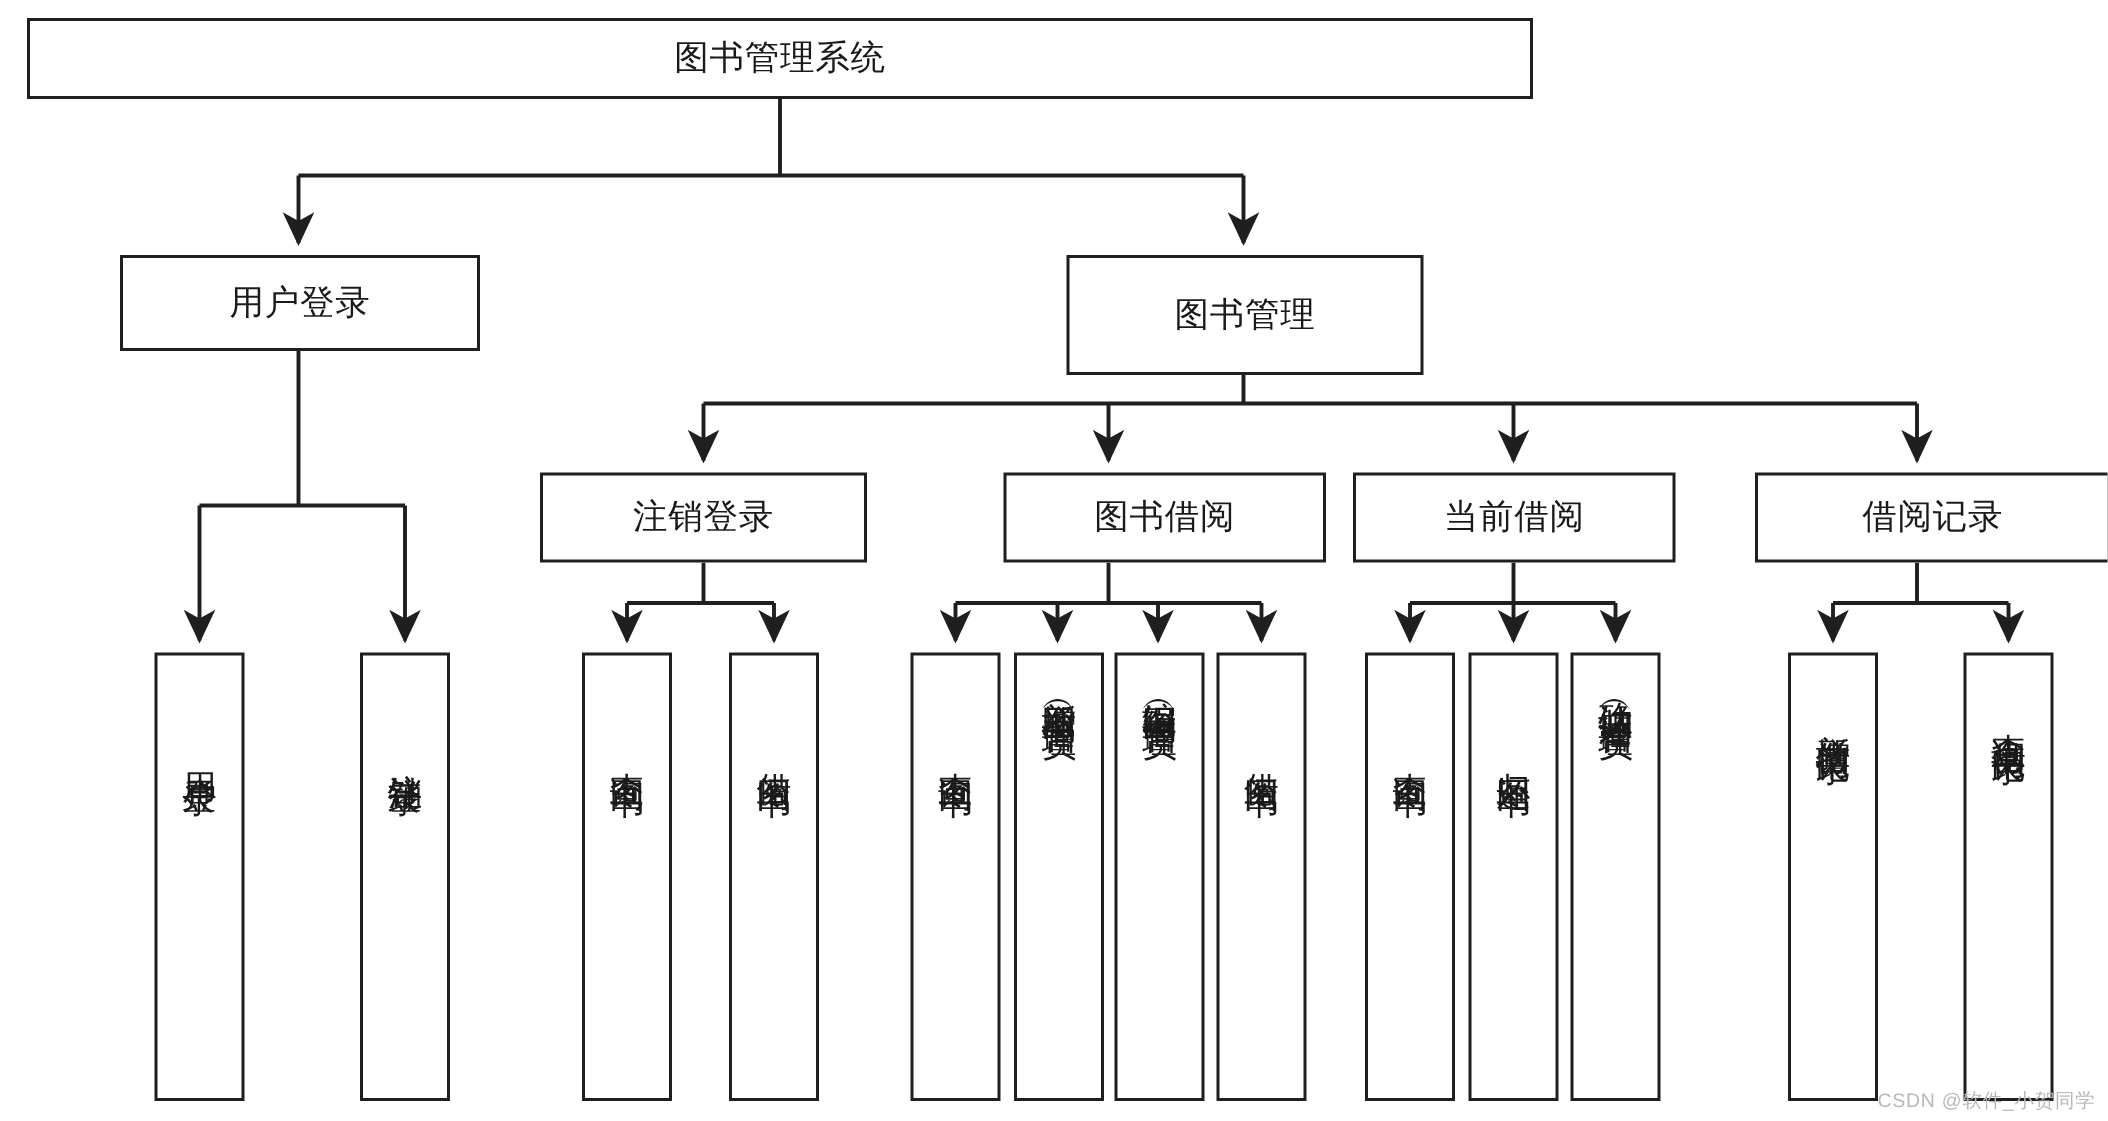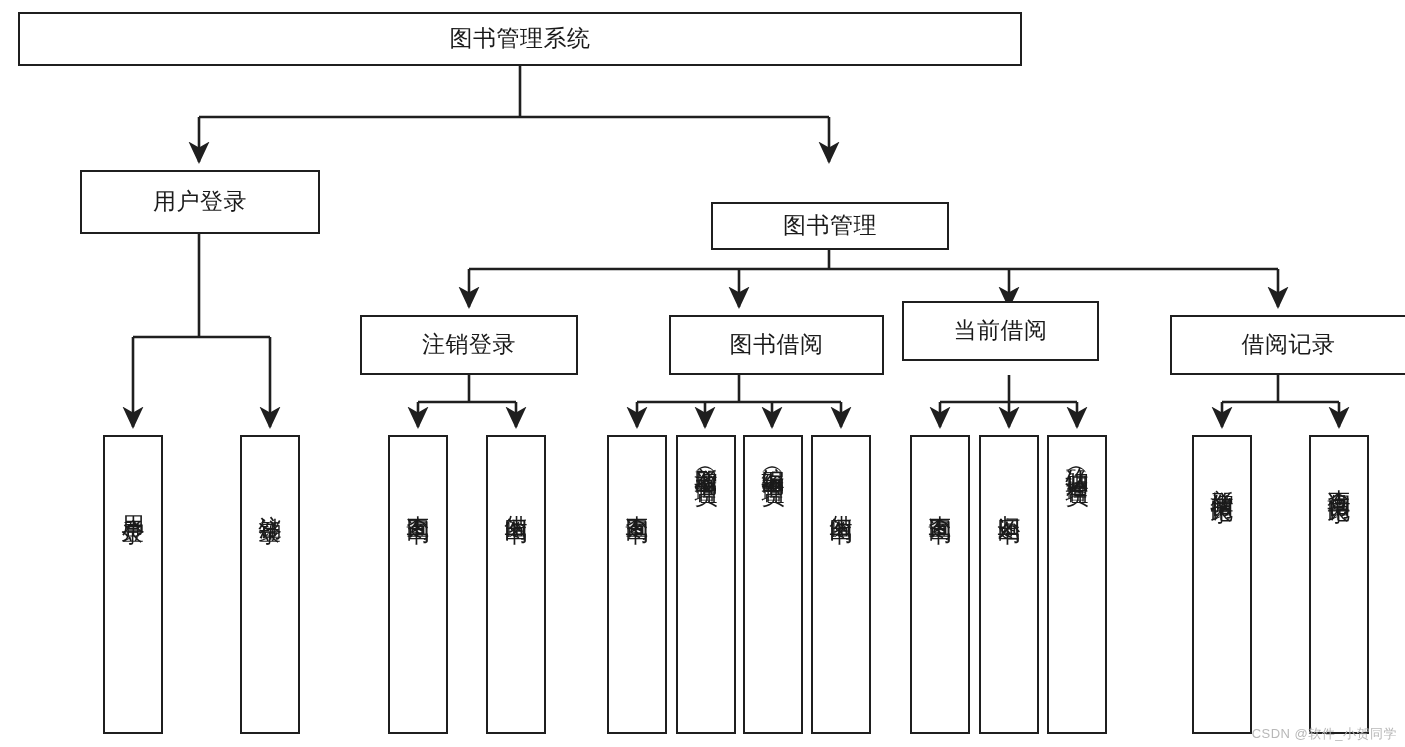--- a/index.html
+++ b/index.html
@@ -135,31 +135,31 @@
     </g>
   </svg>
 
   <div class="node root horizontal" style="left:18px; top:12px; width:1004px; height:54px;">
     <span class="node-label">图书管理系统</span>
   </div>
 
   <div class="node horizontal" style="left:80px; top:170px; width:240px; height:64px;">
     <span class="node-label">用户登录</span>
   </div>
-  <div class="node horizontal" style="left:711px; top:170px; width:238px; height:48px;margin-top:32px;">
+  <div class="node horizontal" style="left:711px; top:170px; width:238px; height:80px;">
     <span class="node-label">图书管理</span>
   </div>
 
   <div class="node horizontal" style="left:360px; top:315px; width:218px; height:60px;">
     <span class="node-label">注销登录</span>
   </div>
   <div class="node horizontal" style="left:669px; top:315px; width:215px; height:60px;">
     <span class="node-label">图书借阅</span>
   </div>
-  <div class="node horizontal" style="left:902px; top:301px; width:197px; height:60px;">
+  <div class="node horizontal" style="left:902px; top:315px; width:215px; height:60px;">
     <span class="node-label">当前借阅</span>
   </div>
   <div class="node horizontal" style="left:1170px; top:315px; width:237px; height:60px;">
     <span class="node-label">借阅记录</span>
   </div>
 
   <div class="node vertical mid" style="left:103px; top:435px; width:60px; height:299px;">
     <span class="node-label">用户登录</span>
   </div>
   <div class="node vertical mid" style="left:240px; top:435px; width:60px; height:299px;">

